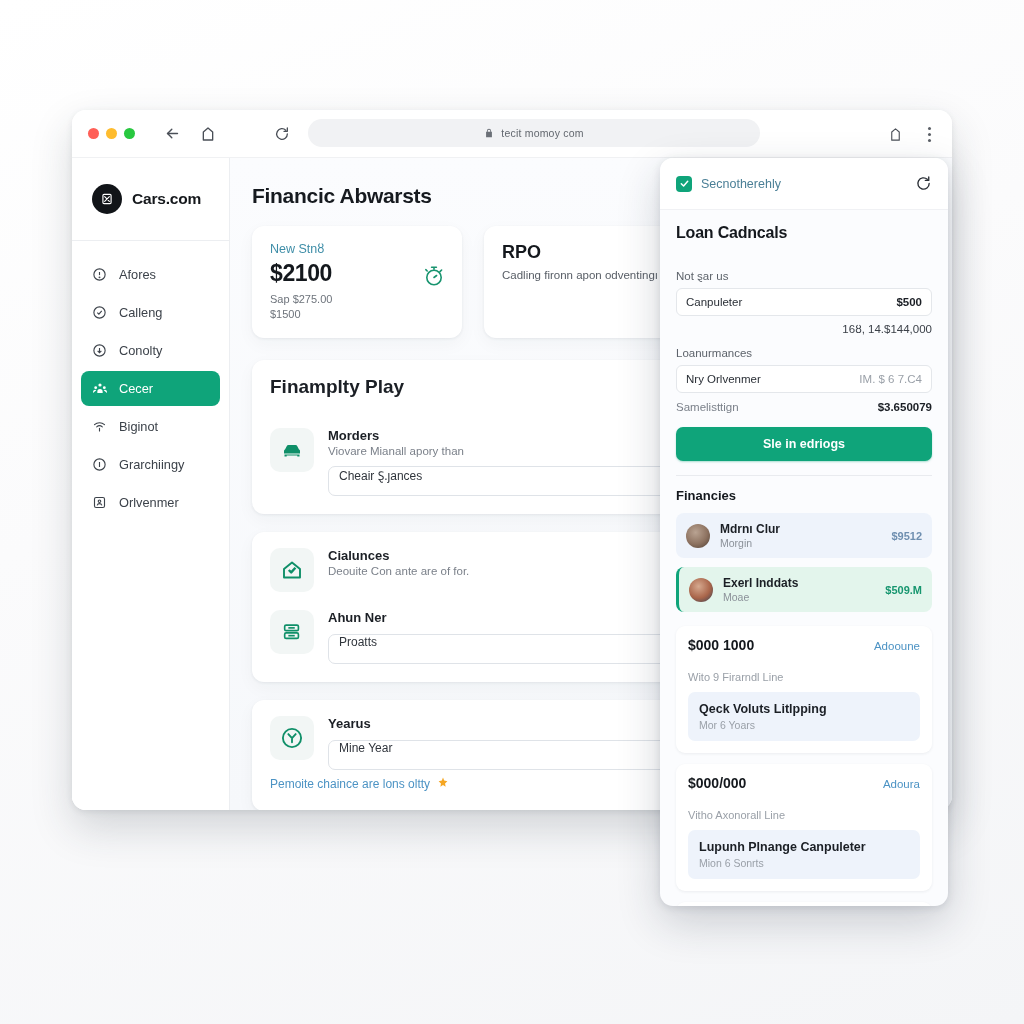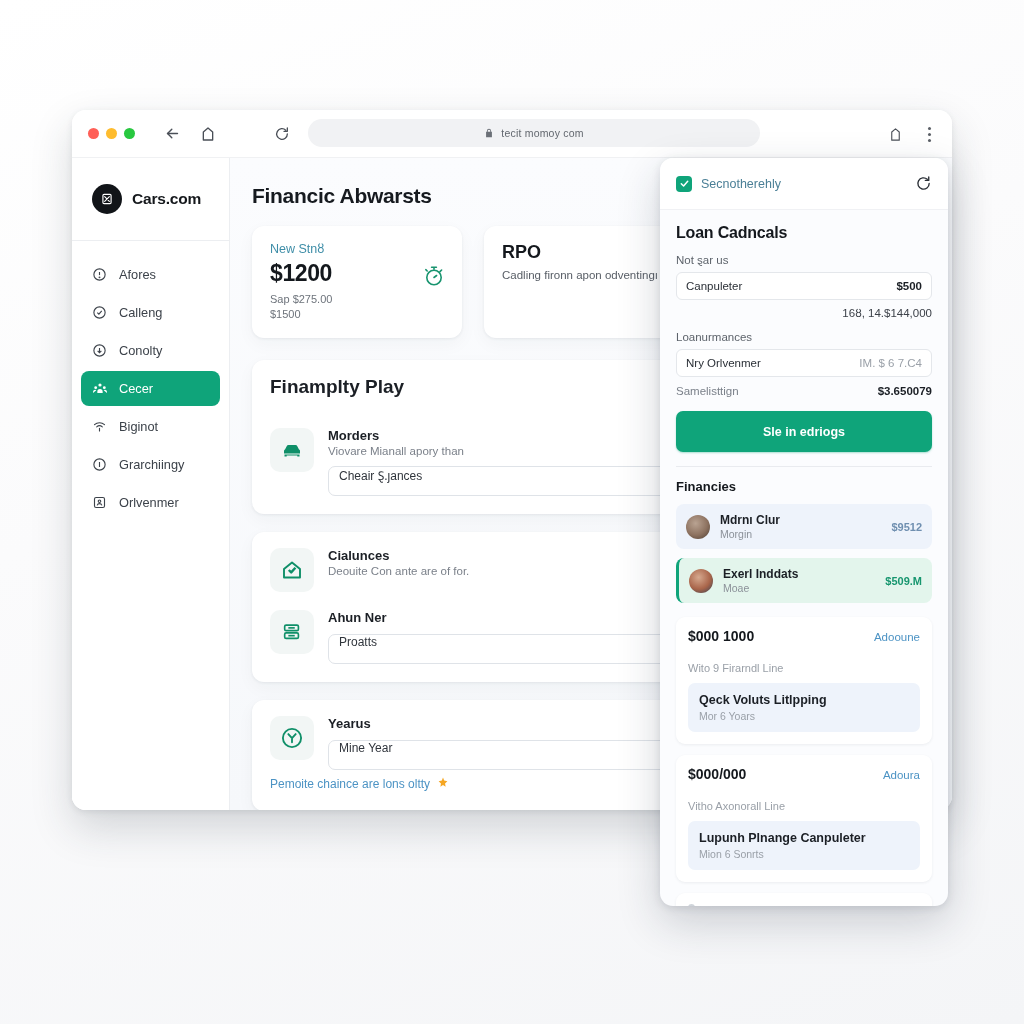--- a/index.html
+++ b/index.html
@@ -134,35 +134,35 @@
     height:52px; background:#ffffff; display:flex; align-items:center;
     justify-content:space-between; padding:0 16px; flex-shrink:0;
     border-bottom:1px solid #f0f1f4;
   }
   .dt-left { display:flex; align-items:center; gap:9px; }
   .cbx { width:16px;height:16px;border-radius:4px;background:#0fa47a;display:flex;align-items:center;justify-content:center;color:#fff;}
   .dt-text { font-size:12.5px; color:#4a7f96; }
   .dt-refresh { color:#2b3037; display:flex; }
 
   .drawer-scroll { flex:1; overflow:hidden; padding:14px 16px 0 16px; }
-  .drawer-title { font-size:16px; font-weight:700; color:#14181d; margin-bottom:12px; letter-spacing:-.2px; }
+  .drawer-title { font-size:16px; font-weight:700; color:#14181d; margin-bottom:28px; letter-spacing:-.2px; }
   .field-label { font-size:11.5px; color:#5d636b; margin-bottom:6px; }
   .field {
     height:28px; border:1px solid #e4e7eb; border-radius:6px; background:#fff;
     display:flex; align-items:center; justify-content:space-between; padding:0 9px;
     font-size:11.5px; color:#2a2f36;
   }
   .field .fv { color:#1b1f25; font-weight:600; }
   .field.muted .fv { color:#9aa0a8; font-weight:400; }
   .field-note { text-align:right; font-size:11.5px; color:#3b4048; margin:7px 0 12px 0; }
   .sumrow { display:flex; justify-content:space-between; font-size:11.5px; color:#7b818a; margin-top:8px; }
   .sumrow .sv { color:#1b1f25; font-weight:600; }
 
   .cta {
-    margin:14px 0 0 0; height:41px; border-radius:7px; background:#0fa47a; color:#ffffff;
+    margin:14px 0 0 0; height:34px; border-radius:7px; background:#0fa47a; color:#ffffff;
     display:flex; align-items:center; justify-content:center; font-size:12.5px; font-weight:600;
     box-shadow:0 1px 2px rgba(15,164,122,.35);
   }
   .divider { height:1px; background:#e9ebef; margin:14px 0 12px 0; }
   .sect-title { font-size:13px; font-weight:700; color:#14181d; margin-bottom:10px; }
 
   .person {
     display:flex; align-items:center; gap:10px; padding:9px 10px; border-radius:8px;
     background:#eef3fb; margin-bottom:9px;
   }
@@ -331,21 +331,21 @@
           </div>
         </div>
       </div>
 
       <div class="main">
         <div class="page-title">Financic Abwarsts</div>
 
         <div class="stat-row">
           <div class="stat-card">
             <div class="stat-label">New Stnȣ</div>
-            <div class="stat-value">$1200</div>
+            <div class="stat-value">$2100</div>
             <div class="stat-sub">Sap $275.00</div>
             <div class="stat-sub" style="margin-top:0">$1500</div>
             <div class="stat-icon">
               <svg width="24" height="24" viewBox="0 0 24 24" fill="none" stroke="currentColor" stroke-width="1.6" stroke-linecap="round">
                   <circle cx="12" cy="13.5" r="7.2"></circle>
                   <path d="M9.6 3.2h4.8M12 3.2v2.1M18 7.6l1.6-1.6M5.2 7l-1.4-1.3"></path>
                   <path d="M12 13.5l2.6-2"></path>
                 </svg>
             </div>
           </div>

